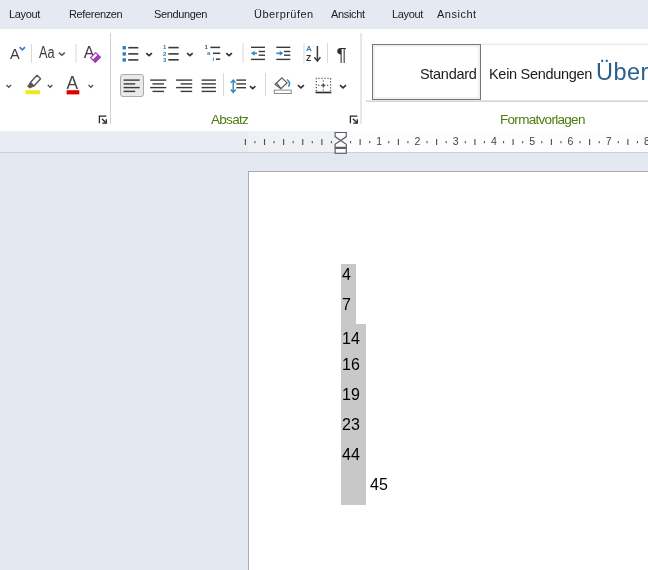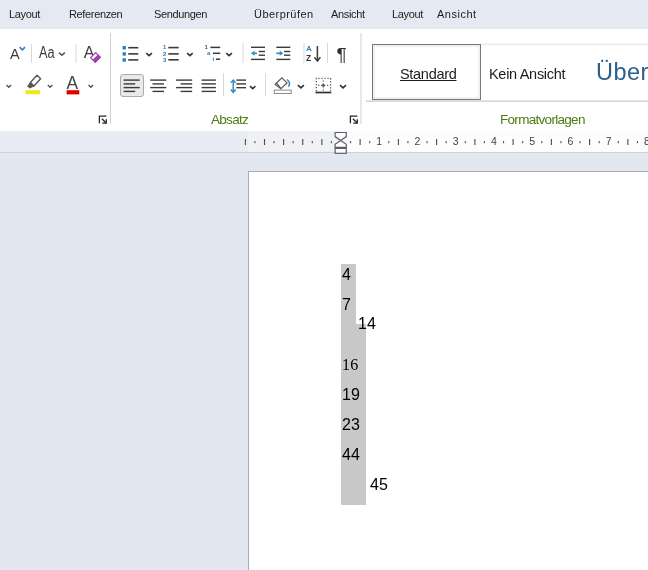--- a/index.html
+++ b/index.html
@@ -45,35 +45,35 @@
 <div class="rnum" style="left:373.25px">1</div>
 <div class="rnum" style="left:411.50px">2</div>
 <div class="rnum" style="left:449.75px">3</div>
 <div class="rnum" style="left:488.00px">4</div>
 <div class="rnum" style="left:526.25px">5</div>
 <div class="rnum" style="left:564.50px">6</div>
 <div class="rnum" style="left:602.75px">7</div>
 <div class="rnum" style="left:641.00px">8</div>
 
 <div class="abs" id="stdbox"></div>
-<div class="stxt" style="left:400px;top:66px;text-decoration:underline;">Standard</div>
-<div class="stxt" style="left:489px;top:66px;">Kein Ansicht</div>
+<div class="stxt" style="left:420px;top:66px;">Standard</div>
+<div class="stxt" style="left:489px;top:66px;">Kein Sendungen</div>
 <div id="uber">Über</div>
 <div class="glabel" style="left:211px;">Absatz</div>
 <div class="glabel" style="left:500px;">Formatvorlagen</div>
 
 <div class="abs" style="left:119.5px;top:74px;width:24px;height:23px;background:#e9e9e9;border:1px solid #ababab;border-radius:3px;box-sizing:border-box;"></div>
 
 <div class="hl" style="left:341px;top:264px;width:15px;"></div>
 <div class="hl" style="left:341px;top:294px;width:15px;"></div>
 <div class="hl" style="left:341px;top:324px;width:25px;height:181px;"></div>
 <div class="num" style="top:265.7px;">4</div>
 <div class="num" style="top:295.7px;">7</div>
-<div class="num" style="top:315px;padding-left:16px;">14</div>
-<div class="num" style="top:355.7px;font-family:Liberation Serif, serif;">16</div>
+<div class="num" style="top:330px;">14</div>
+<div class="num" style="top:355.7px;">16</div>
 <div class="num" style="top:385.7px;">19</div>
 <div class="num" style="top:415.7px;">23</div>
 <div class="num" style="top:445.7px;">44</div>
 <div class="num" style="top:475.7px;margin-left:28px;">45</div>
 
 <svg class="abs" style="left:0;top:0" width="648" height="570" viewBox="0 0 648 570">
 <g fill="none" stroke-linecap="butt">
 
 <line x1="31.5" y1="44" x2="31.5" y2="63" stroke="#d8d8d8"></line>
 <line x1="76" y1="44" x2="76" y2="63" stroke="#d8d8d8"></line>

